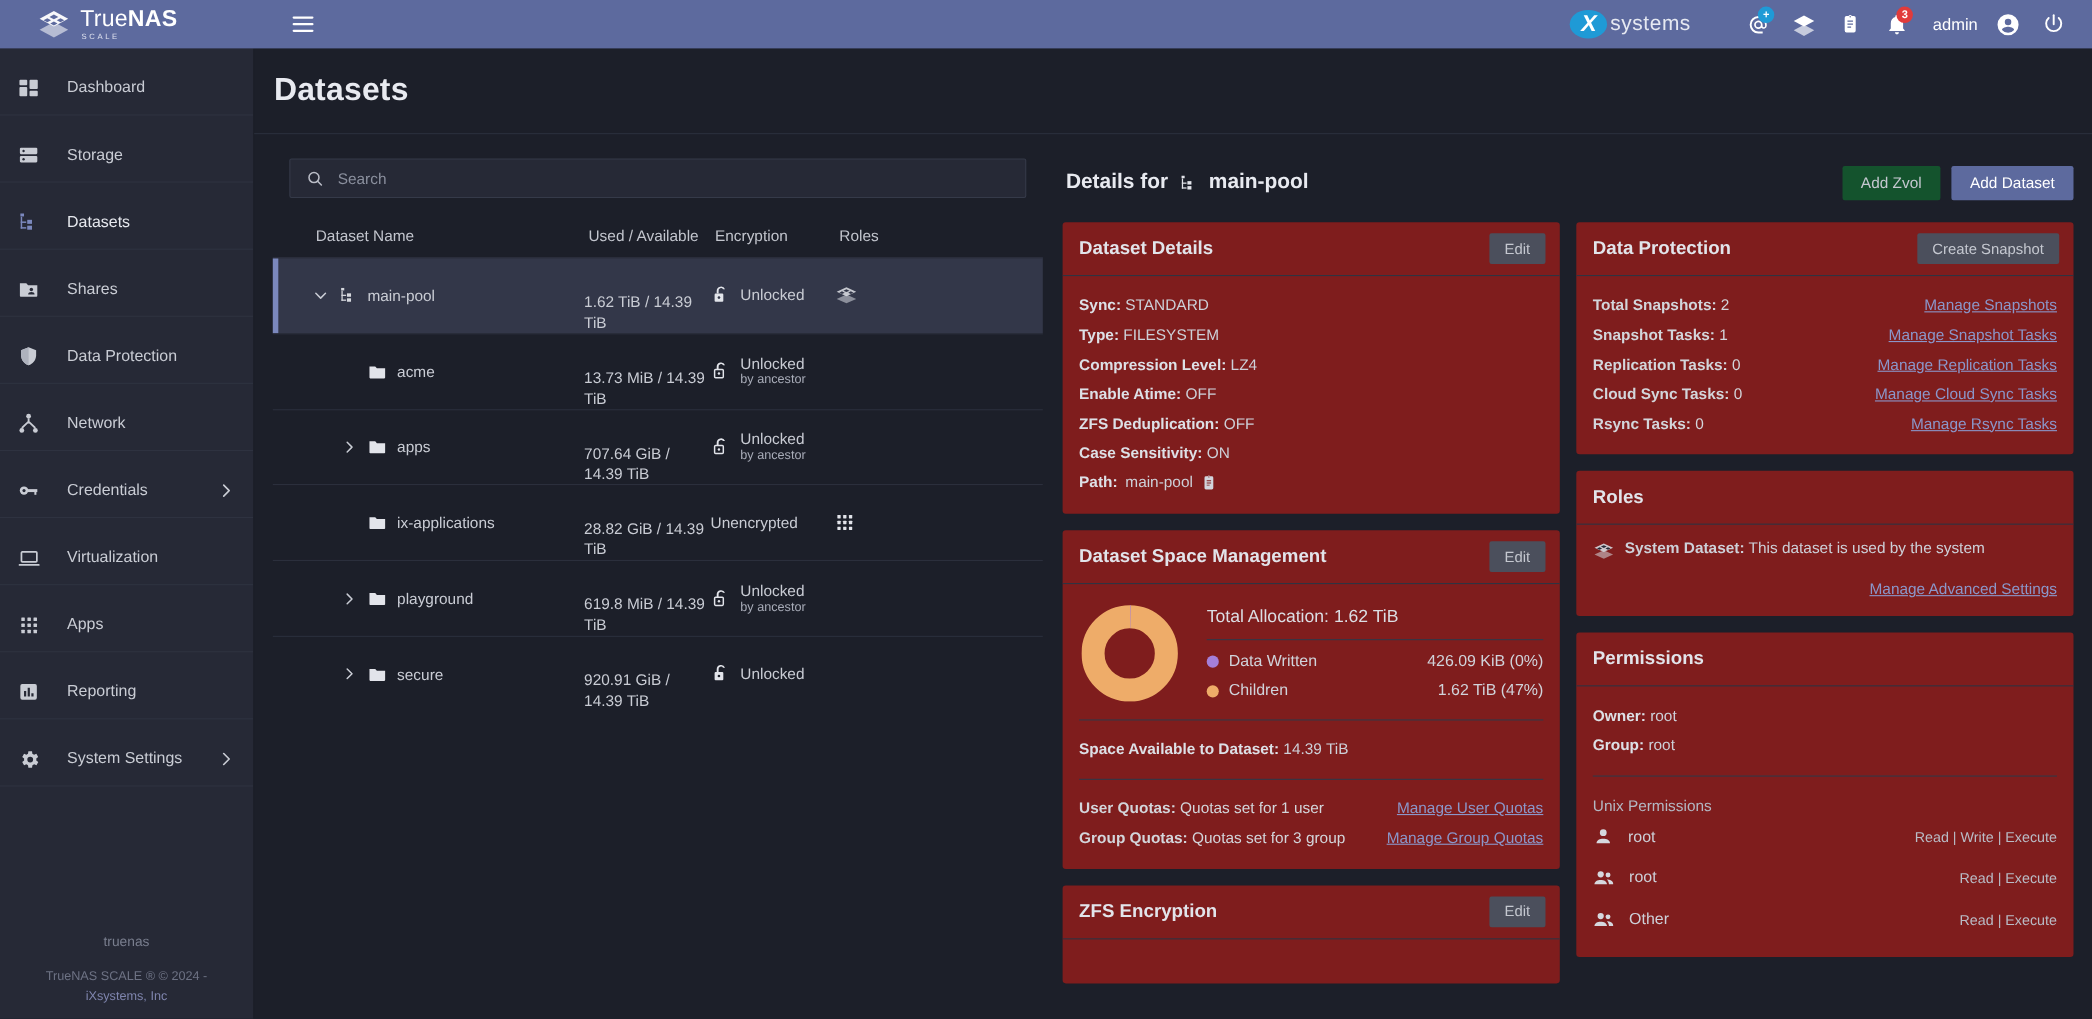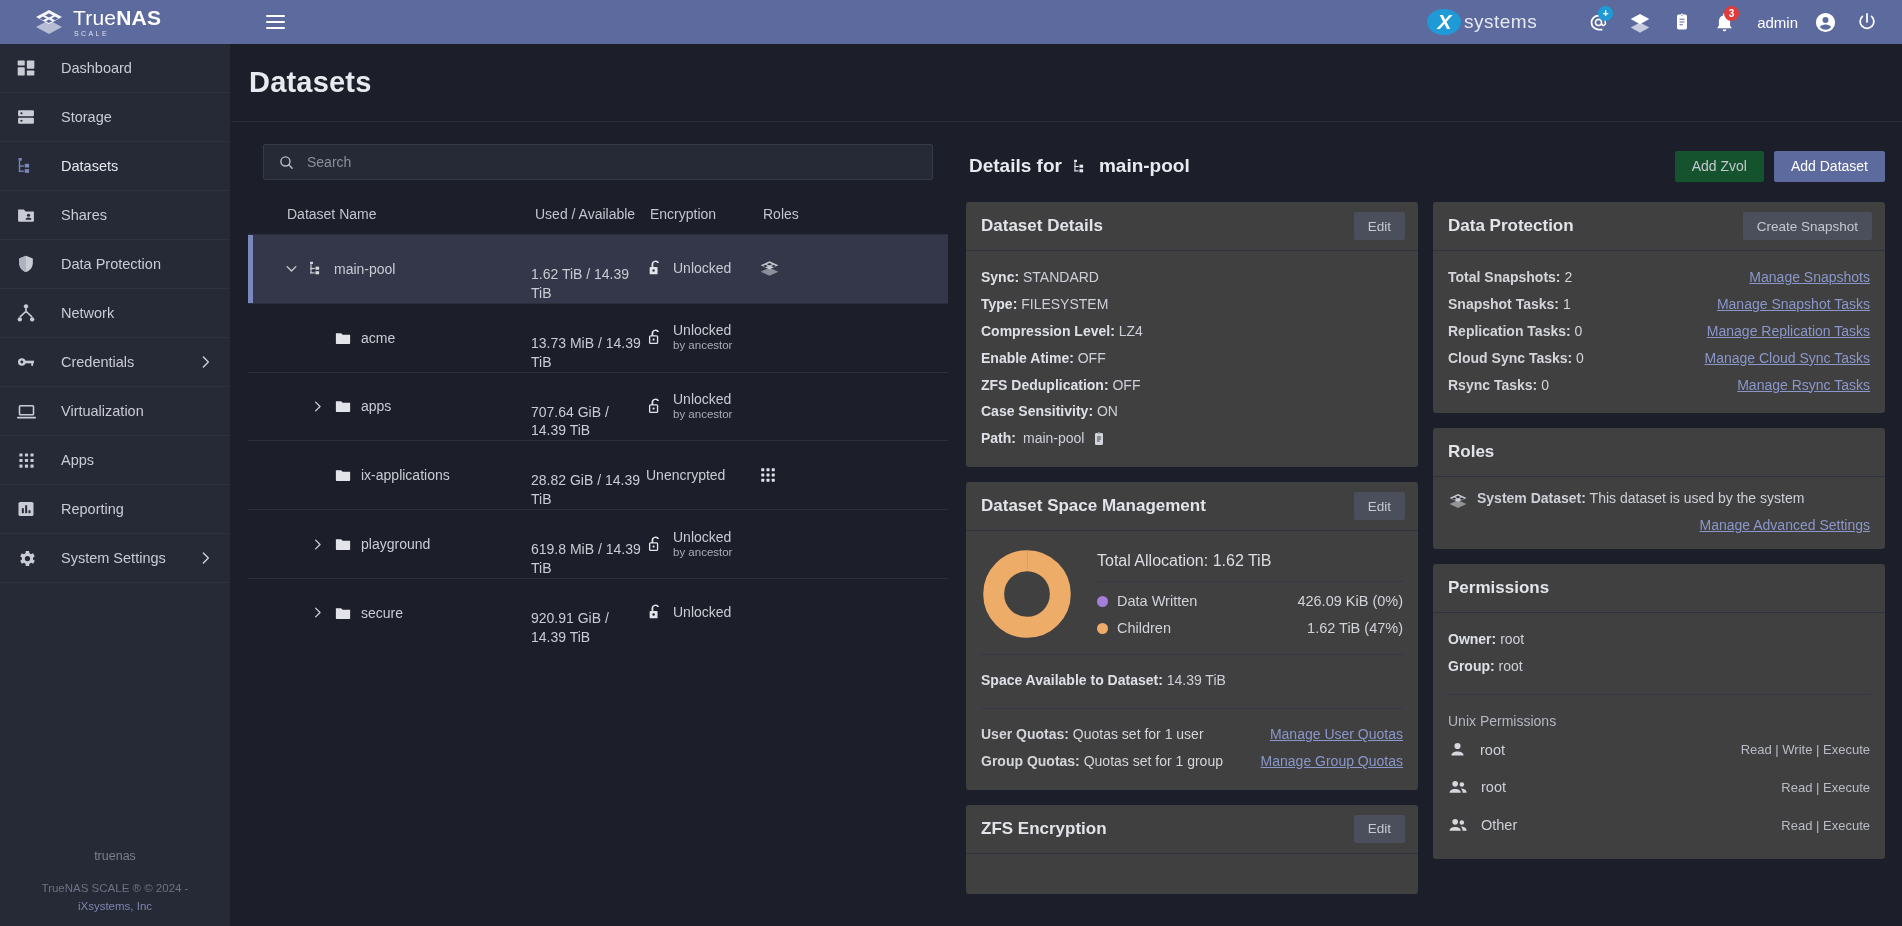--- a/index.html
+++ b/index.html
@@ -54,20 +54,21 @@
   
   #sidebar {
     position:absolute; top: 44px; left: 0; width: 231px; height: 882px;
     background: #262936; border-right: 1px solid #1c1f29;
     display:flex; flex-direction: column;
   }
   .nav-item {
     height: 49px; display:flex; align-items:center; gap: 22px;
     padding-left: 13px; border-bottom: 1px solid #2e3240; cursor: pointer;
     position: relative;
+    margin-top: 12px;
   }
   .nav-icon { width: 26px; height: 24px; display:flex; align-items:center; justify-content:center; flex-shrink:0; }
   .nav-label { font-size: 14.5px; color:#c9ccd4; }
   .nav-item.active .nav-label { color:#e6e8ee; }
   .nav-chevron { position:absolute; right: 16px; top: 50%; transform: translateY(-50%); }
   #sidebar-footer {
     margin-top: auto; text-align:center; padding-bottom: 10px;
     line-height: 1.55;
   }
   #sb-host { font-size: 12.5px; color: #797e8e; margin-bottom: 14px; }
@@ -134,21 +135,21 @@
     height: 31px; padding: 0 17px; border:none; border-radius: 2px;
     font-size: 14px; font-family:"Liberation Sans",sans-serif; cursor:pointer;
     display:flex; align-items:center;
   }
   .btn-grey { background:#14532d; color:#c5c8d0; }
   .btn-primary { background:#5d6a9e; color:#fff; }
   .btn-sm { height: 28px; padding: 0 14px; font-size: 13.5px; background:#4b4f5c; color:#c5c8d0; }
 
   #panel-cols { display:flex; gap: 15px; }
   .panel-col { flex:1; min-width:0; display:flex; flex-direction:column; gap: 15px; }
-  .card { background:#404040; border-radius: 3px; overflow:hidden; }
+  .card { background:#7f1d1d; border-radius: 3px; overflow:hidden; }
   .card-head {
     display:flex; align-items:center; height: 49px; padding: 0 13px 0 15px;
     border-bottom: 1px solid #2f3341;
   }
   .card-title { font-size: 17px; font-weight:700; color:#e2e4ea; }
   .card-head .btn-sm { margin-left:auto; }
   .card-body { padding: 13px 15px 15px 15px; }
   .kv { font-size: 14px; line-height: 1.92; color:#cdd0d8; }
   .kv b { font-weight:700; color:#dde0e6; }
   .kv-row { display:flex; align-items:center; gap: 7px; }
@@ -724,21 +725,21 @@
               <div class="kv">
                 <b>Space Available to Dataset:</b>
                 <span>14.39 TiB</span>
               </div>
               <div class="divider"></div>
               <div class="kv-right">
                 <span><b>User Quotas:</b> <span>Quotas set for 1 user</span></span>
                 <span class="link">Manage User Quotas</span>
               </div>
               <div class="kv-right">
-                <span><b>Group Quotas:</b> <span>Quotas set for 1 group</span></span>
+                <span><b>Group Quotas:</b> <span>Quotas set for 3 group</span></span>
                 <span class="link">Manage Group Quotas</span>
               </div>
             </div>
           </div>
 
           <div class="card">
             <div class="card-head">
               <span class="card-title">ZFS Encryption</span>
               <button class="btn btn-sm">Edit</button>
             </div>
@@ -788,21 +789,21 @@
                     <path d="M13 1 L24 6 L13 11 L2 6 Z" opacity=".9"></path>
                     <path d="M13 9 L24 14 L13 19 L2 14 Z" opacity=".55"></path>
                     <path d="M13 3.1 L16.4 4.7 L13 6.3 L9.6 4.7 Z" fill="#262936"></path>
                     <path d="M8 5.5 L11 7 L8 8.5 L5 7 Z" fill="#262936"></path>
                     <path d="M18 5.5 L21 7 L18 8.5 L15 7 Z" fill="#262936"></path>
                   </svg>
                 </span>
                 <span><b>System Dataset:</b>
                   <span>This dataset is used by the system</span></span>
               </div>
-              <div style="text-align:right; margin-top:7px">
+              <div style="text-align:right; margin-top:18px">
                 <span class="link">Manage Advanced Settings</span>
               </div>
             </div>
           </div>
 
           <div class="card">
             <div class="card-head">
               <span class="card-title">Permissions</span>
             </div>
             <div class="card-body">

